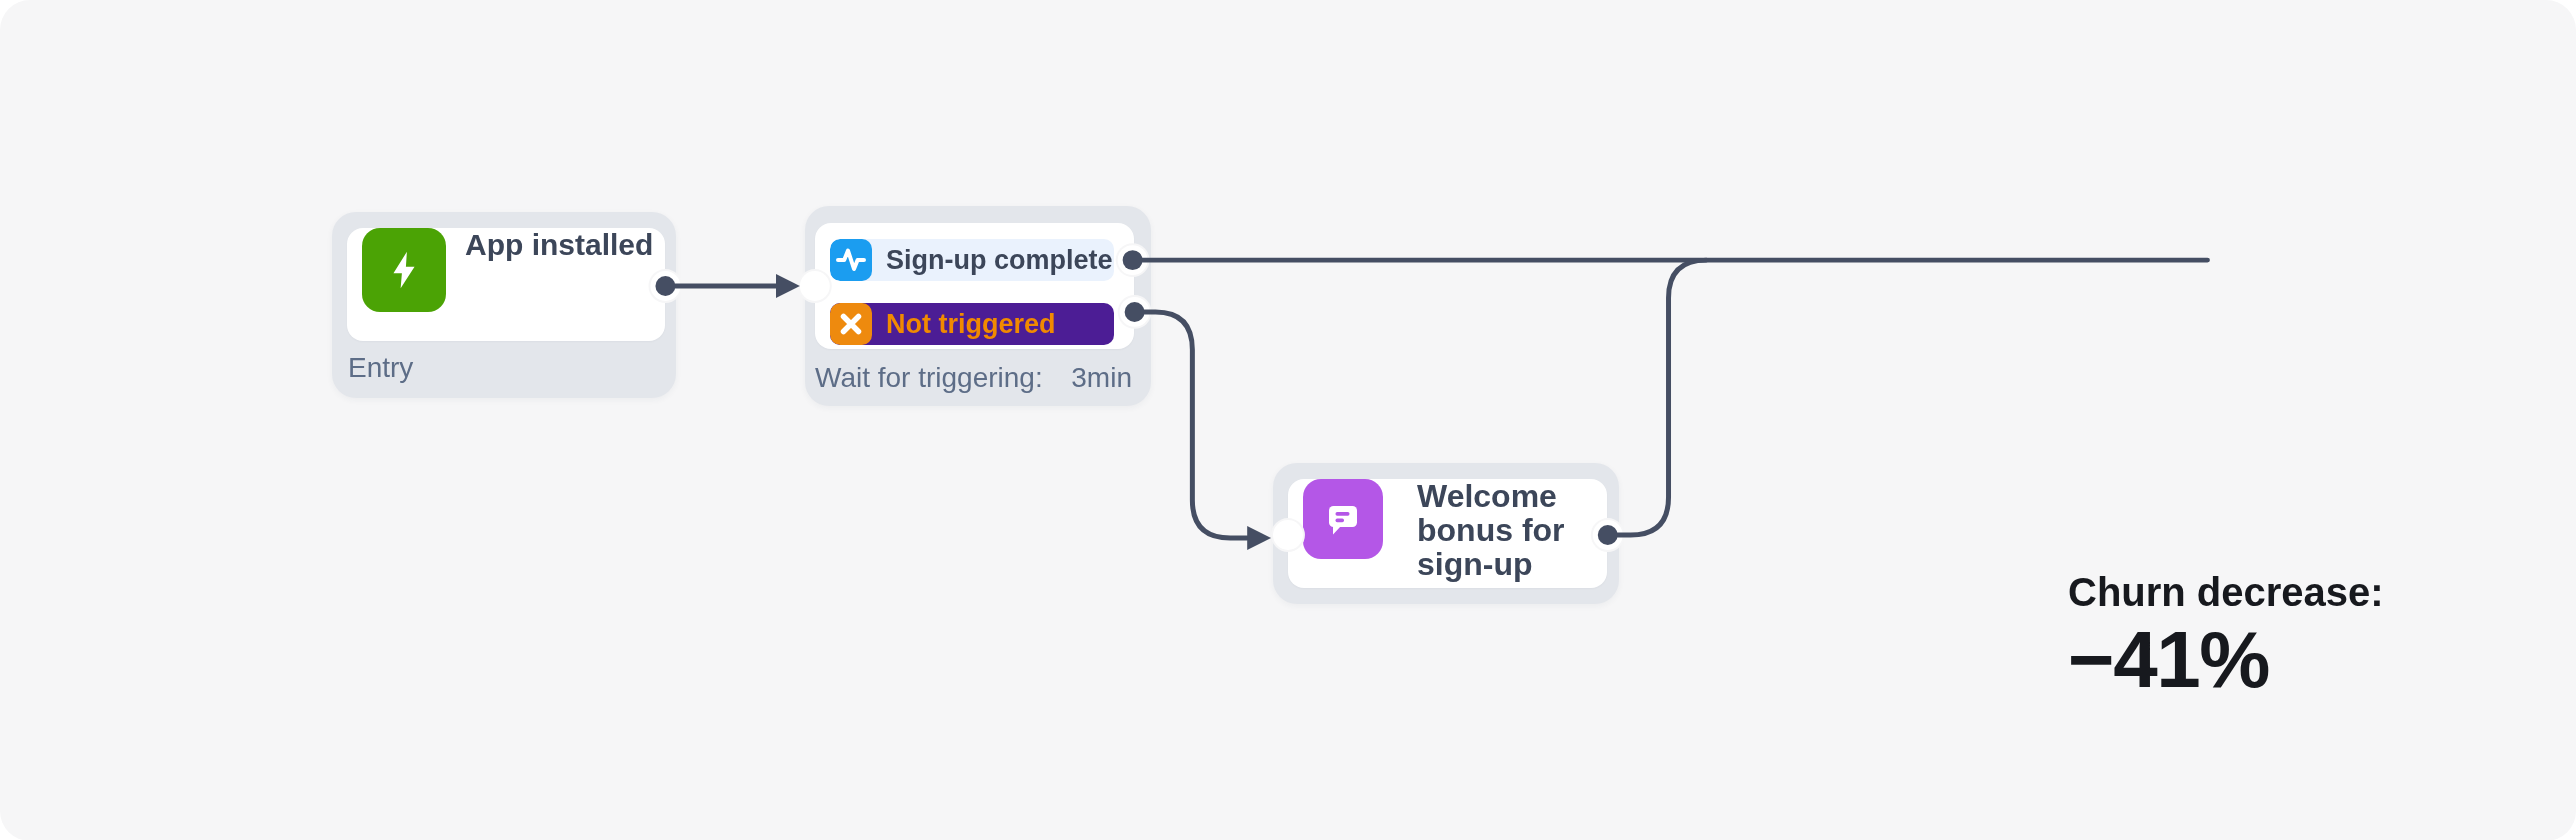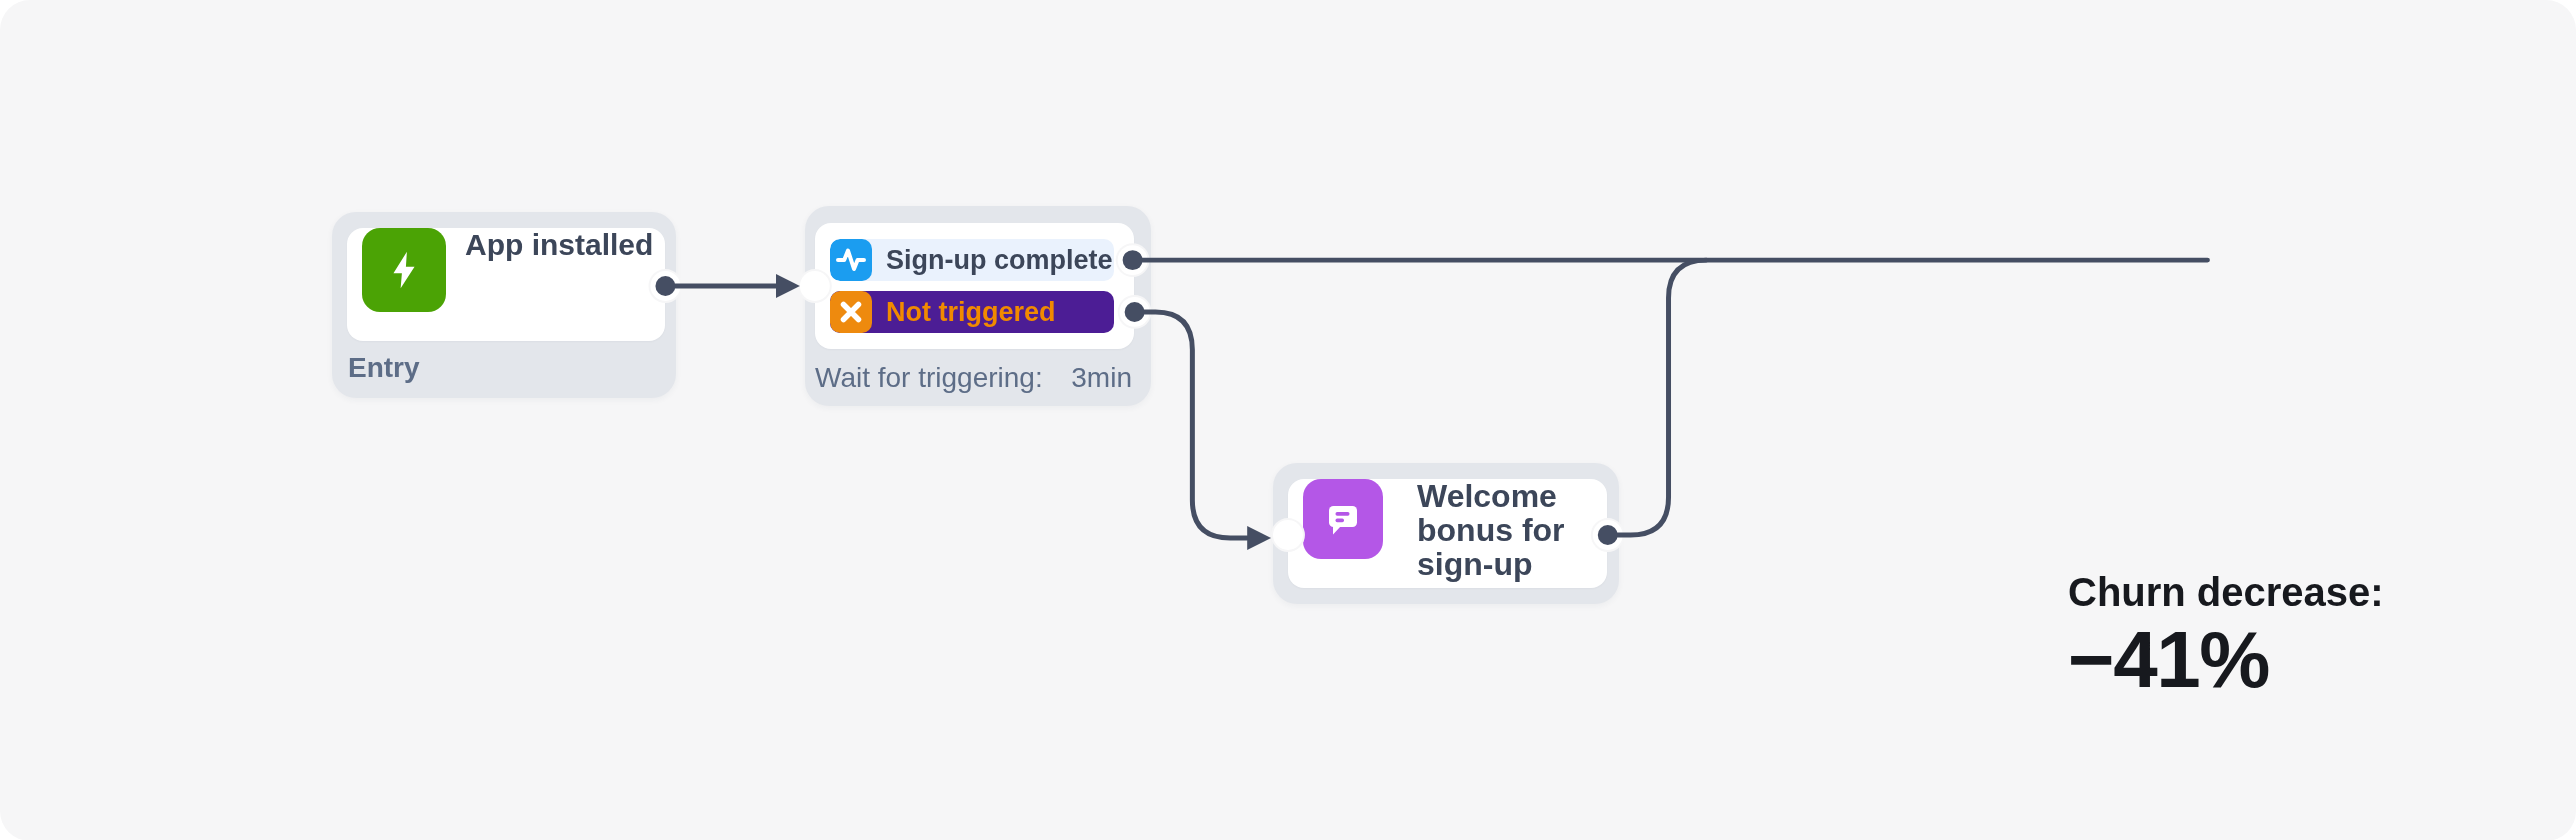--- a/index.html
+++ b/index.html
@@ -16,33 +16,33 @@
     position:absolute; background:#ffffff; border-radius:16px;
     display:flex; align-items:flex-start;
     box-shadow:0 1px 2px rgba(45,55,75,.04);
   }
   .big-icon{
     border-radius:18px; flex:0 0 auto;
     display:flex; align-items:center; justify-content:center;
   }
   .node-title{ color:#3c4659; font-weight:700; }
   .node-sub{
-    position:absolute; color:#5d6d87; font-size:28px; font-weight:700;
+    position:absolute; color:#5d6d87; font-size:28px; font-weight:400;
   }
   
   #entry-node{ left:332px; top:212px; width:344px; height:186px; }
   #entry-card{ left:15px; top:16px; width:318px; height:113px; }
   #entry-icon{ width:84px; height:84px; margin-left:15px; background:#4ba305; }
   #entry-title{ margin-left:19px; font-size:30px; }
   #entry-badge{ left:16px; bottom:14px; }
   
   #wait-node{ left:805px; top:206px; width:346px; height:200px; }
   #wait-card{ left:10px; top:17px; width:319px; height:126px;
               flex-direction:column; align-items:flex-start; justify-content:flex-start;
-              padding:16px 20px 0 15px; box-sizing:border-box; gap:10px; }
+              padding:16px 20px 0 15px; box-sizing:border-box; gap:22px; }
   .branch-row{
     display:flex; align-items:center; width:284px; height:42px;
     border-radius:10px; overflow:hidden;
   }
   .branch-icon{
     width:42px; height:42px; border-radius:10px; flex:0 0 auto;
     display:flex; align-items:center; justify-content:center;
   }
   .branch-label{ margin-left:14px; font-size:27px; font-weight:700; }
   #branch-row-0{ background:#eaf2fd; }

